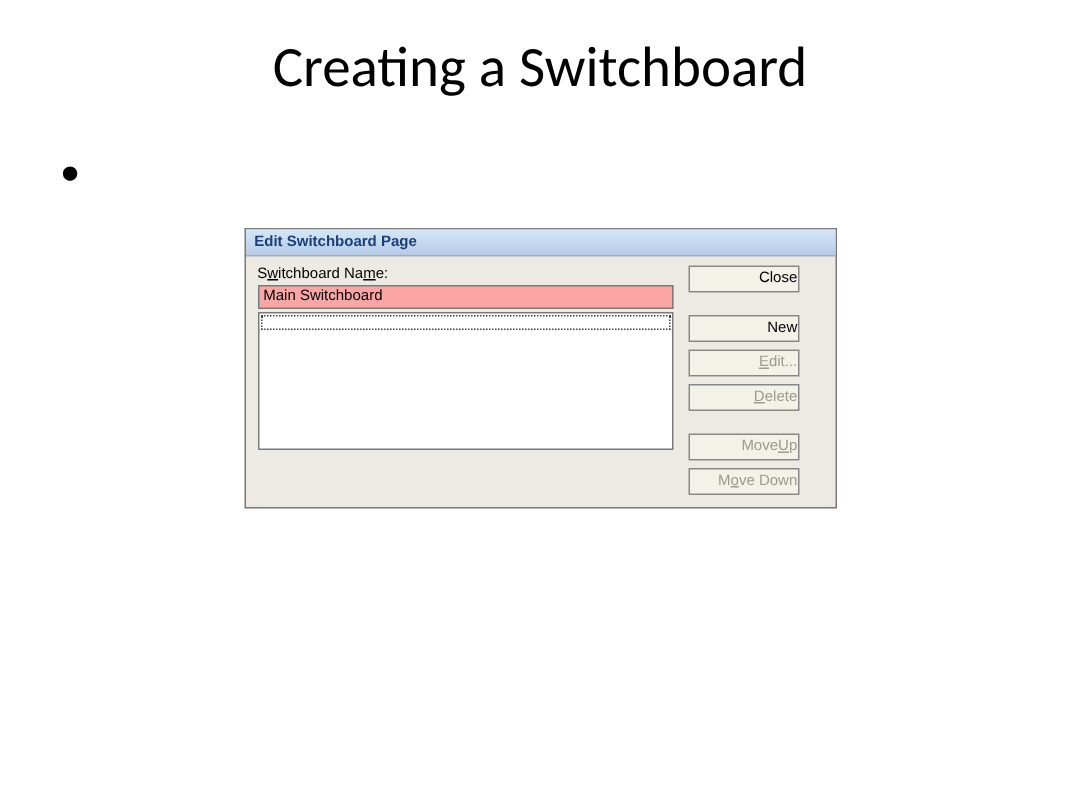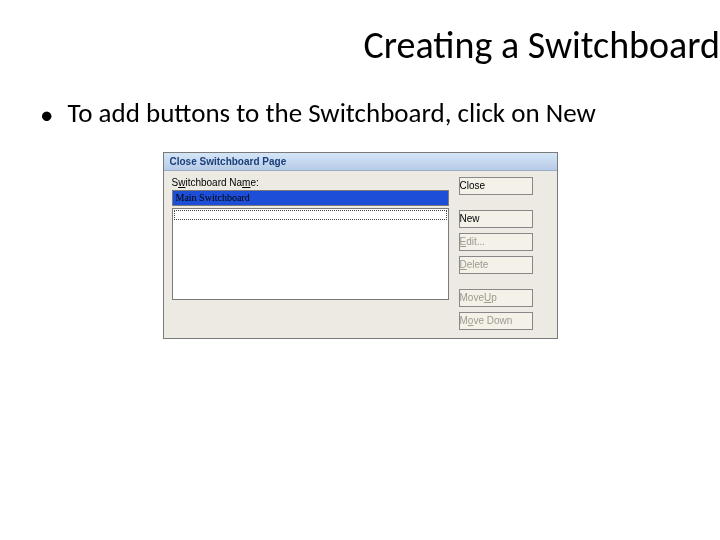--- a/index.html
+++ b/index.html
@@ -6,21 +6,21 @@
   body {
     margin: 0;
     width: 720px;
     height: 540px;
     background: #ffffff;
     font-family: Calibri, Arial, sans-serif;
     color: #000;
     position: relative;
   }
   .slide-title {
-    text-align: right;
+    text-align: center;
     font-size: 38px;
     font-weight: 400;
     margin: 22px 0 28px 0;
   }
   .bullet-row {
     display: flex;
     align-items: flex-start;
     margin-left: 40px;
     margin-right: 40px;
     font-size: 27px;
@@ -55,25 +55,25 @@
   .dialog-left {
     flex: 1;
   }
   .field-label {
     font-size: 10px;
     margin-bottom: 2px;
   }
   .text-input {
     width: 100%;
     height: 16px;
-    background: #1d4ed8;
+    background: #fca5a5;
     border: 1px solid #7a7a7a;
     font-size: 10px;
     padding: 1px 3px;
-    font-family: Liberation Serif, serif;
+    font-family: Liberation Sans, sans-serif;
   }
   .items-label {
     margin-top: 10px;
   }
   .items-list {
     margin-top: 2px;
     width: 100%;
     height: 92px;
     background: #fff;
     border: 1px solid #7a7a7a;
@@ -90,42 +90,41 @@
     gap: 5px;
   }
   .dlg-btn {
     height: 18px;
     background: #f3f1e8;
     border: 1px solid #888;
     font-size: 10px;
     font-family: Tahoma, Arial, sans-serif;
     display: flex;
     align-items: center;
-    justify-content: flex-start;
+    justify-content: flex-end;
     cursor: pointer;
   }
   .dlg-btn.disabled {
     color: #9d9a90;
     cursor: default;
   }
   .underline-char { text-decoration: underline; }
   .spacer { height: 5px; }
 </style>
 </head>
 <body>
 
 <h1 class="slide-title">Creating a Switchboard</h1>
 
 <div class="bullet-row">
   <span class="bullet-dot">•</span>
-  <span>To add buttons to the Switchboard, click on New</span>
 </div>
 
 <div class="dialog">
-  <div class="dialog-titlebar">Close Switchboard Page</div>
+  <div class="dialog-titlebar">Edit Switchboard Page</div>
   <div class="dialog-body">
     <div class="dialog-left">
       <div class="field-label">
         S<span class="underline-char">w</span>itchboard Na<span class="underline-char">m</span>e:
       </div>
       <input class="text-input" type="text" value="Main Switchboard" style="">
       <div class="items-list">
         <div class="focus-row"></div>
       </div>
     </div>

